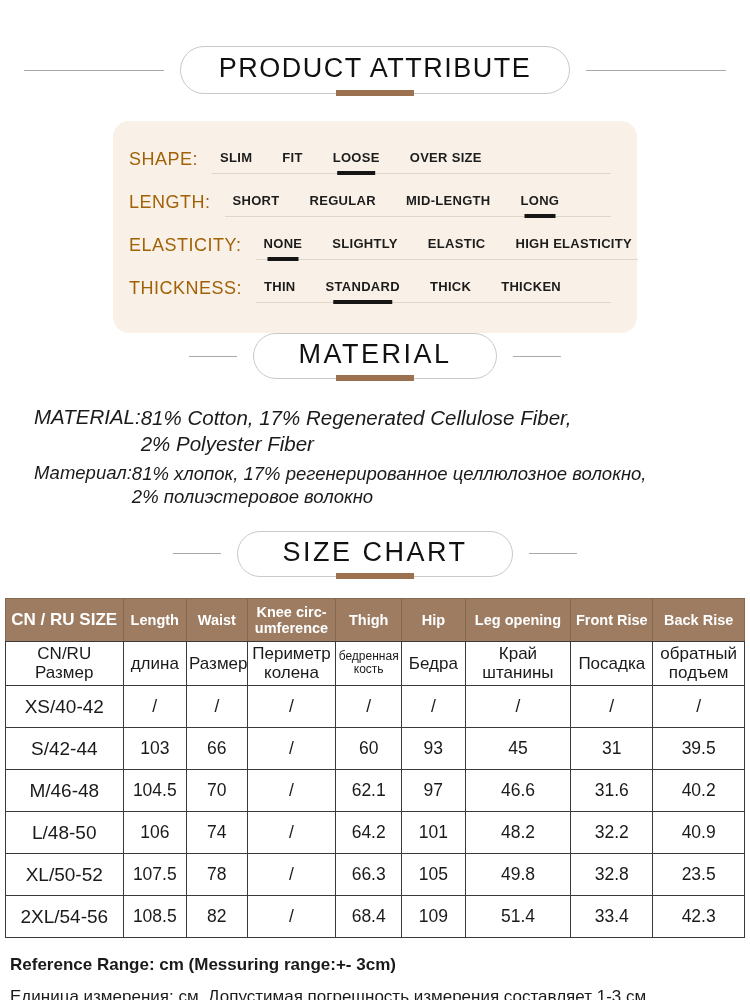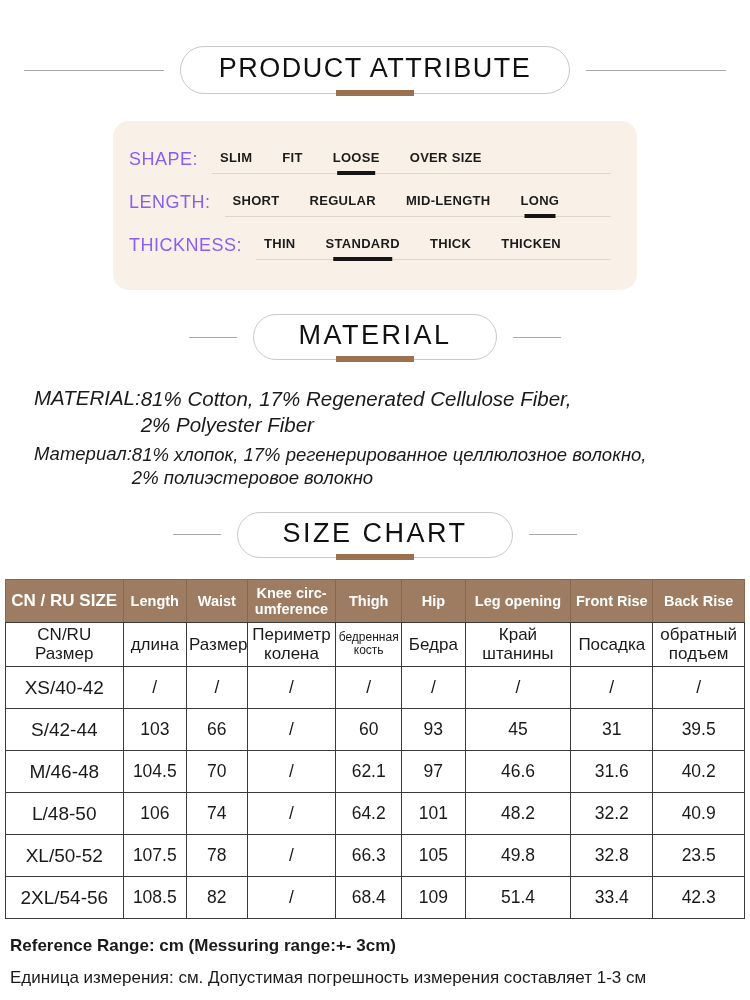--- a/index.html
+++ b/index.html
@@ -39,40 +39,40 @@
   
   .attr-panel {
     width:524px;
     margin:27px auto 0;
     background:#f9f1e7;
     border-radius:16px;
     padding:28px 26px 12px 16px;
   }
   .attr-row { display:flex; align-items:flex-end; margin-bottom:18px; }
   .attr-label {
-    font-size:18px; letter-spacing:0.5px; color:#8b5cf6;
+    font-size:18px; letter-spacing:0.5px; color:#a16207;
     white-space:nowrap; padding:0 14px 4px 0;
   }
   .attr-options {
     flex:1; display:flex; gap:30px; align-items:flex-end;
     border-bottom:1px solid #ded6c9;
     padding:0 6px 8px 8px;
   }
   .attr-option {
     font-size:13px; font-weight:700; letter-spacing:0.3px;
     color:#1c1c1c; position:relative; white-space:nowrap;
   }
   .attr-option.selected::after {
     content:"";
     position:absolute; left:50%; transform:translateX(-50%);
     bottom:-10px; width:80%; height:4px; background:#151515;
   }
 
   
-  .hdr-material { margin-top:24px; }
+  .hdr-material { }
   .mat-block { margin:26px 0 0 34px;font-style:italic; }
   .mat-row { display:flex; }
   .mat-row.en { font-size:20.5px; }
   .mat-row.ru { font-size:18.5px; margin-top:6px; }
   .mat-label { white-space:nowrap; }
   .mat-line { display:block; line-height:1.25; }
 
   
   .hdr-size { margin-top:22px; }
   table.size-table {
@@ -127,20 +127,29 @@
   <div class="attr-row">
     <div class="attr-label">LENGTH:</div>
     <div class="attr-options">
       <span class="attr-option">SHORT</span>
       <span class="attr-option">REGULAR</span>
       <span class="attr-option">MID-LENGTH</span>
       <span class="attr-option selected">LONG</span>
     </div>
   </div>
 
+  <div class="attr-row">
+    <div class="attr-label">ELASTICITY:</div>
+    <div class="attr-options">
+      <span class="attr-option selected">NONE</span>
+      <span class="attr-option">SLIGHTLY</span>
+      <span class="attr-option">ELASTIC</span>
+      <span class="attr-option">HIGH ELASTICITY</span>
+    </div>
+  </div>
 
   <div class="attr-row">
     <div class="attr-label">THICKNESS:</div>
     <div class="attr-options">
       <span class="attr-option">THIN</span>
       <span class="attr-option selected">STANDARD</span>
       <span class="attr-option">THICK</span>
       <span class="attr-option">THICKEN</span>
     </div>
   </div>

